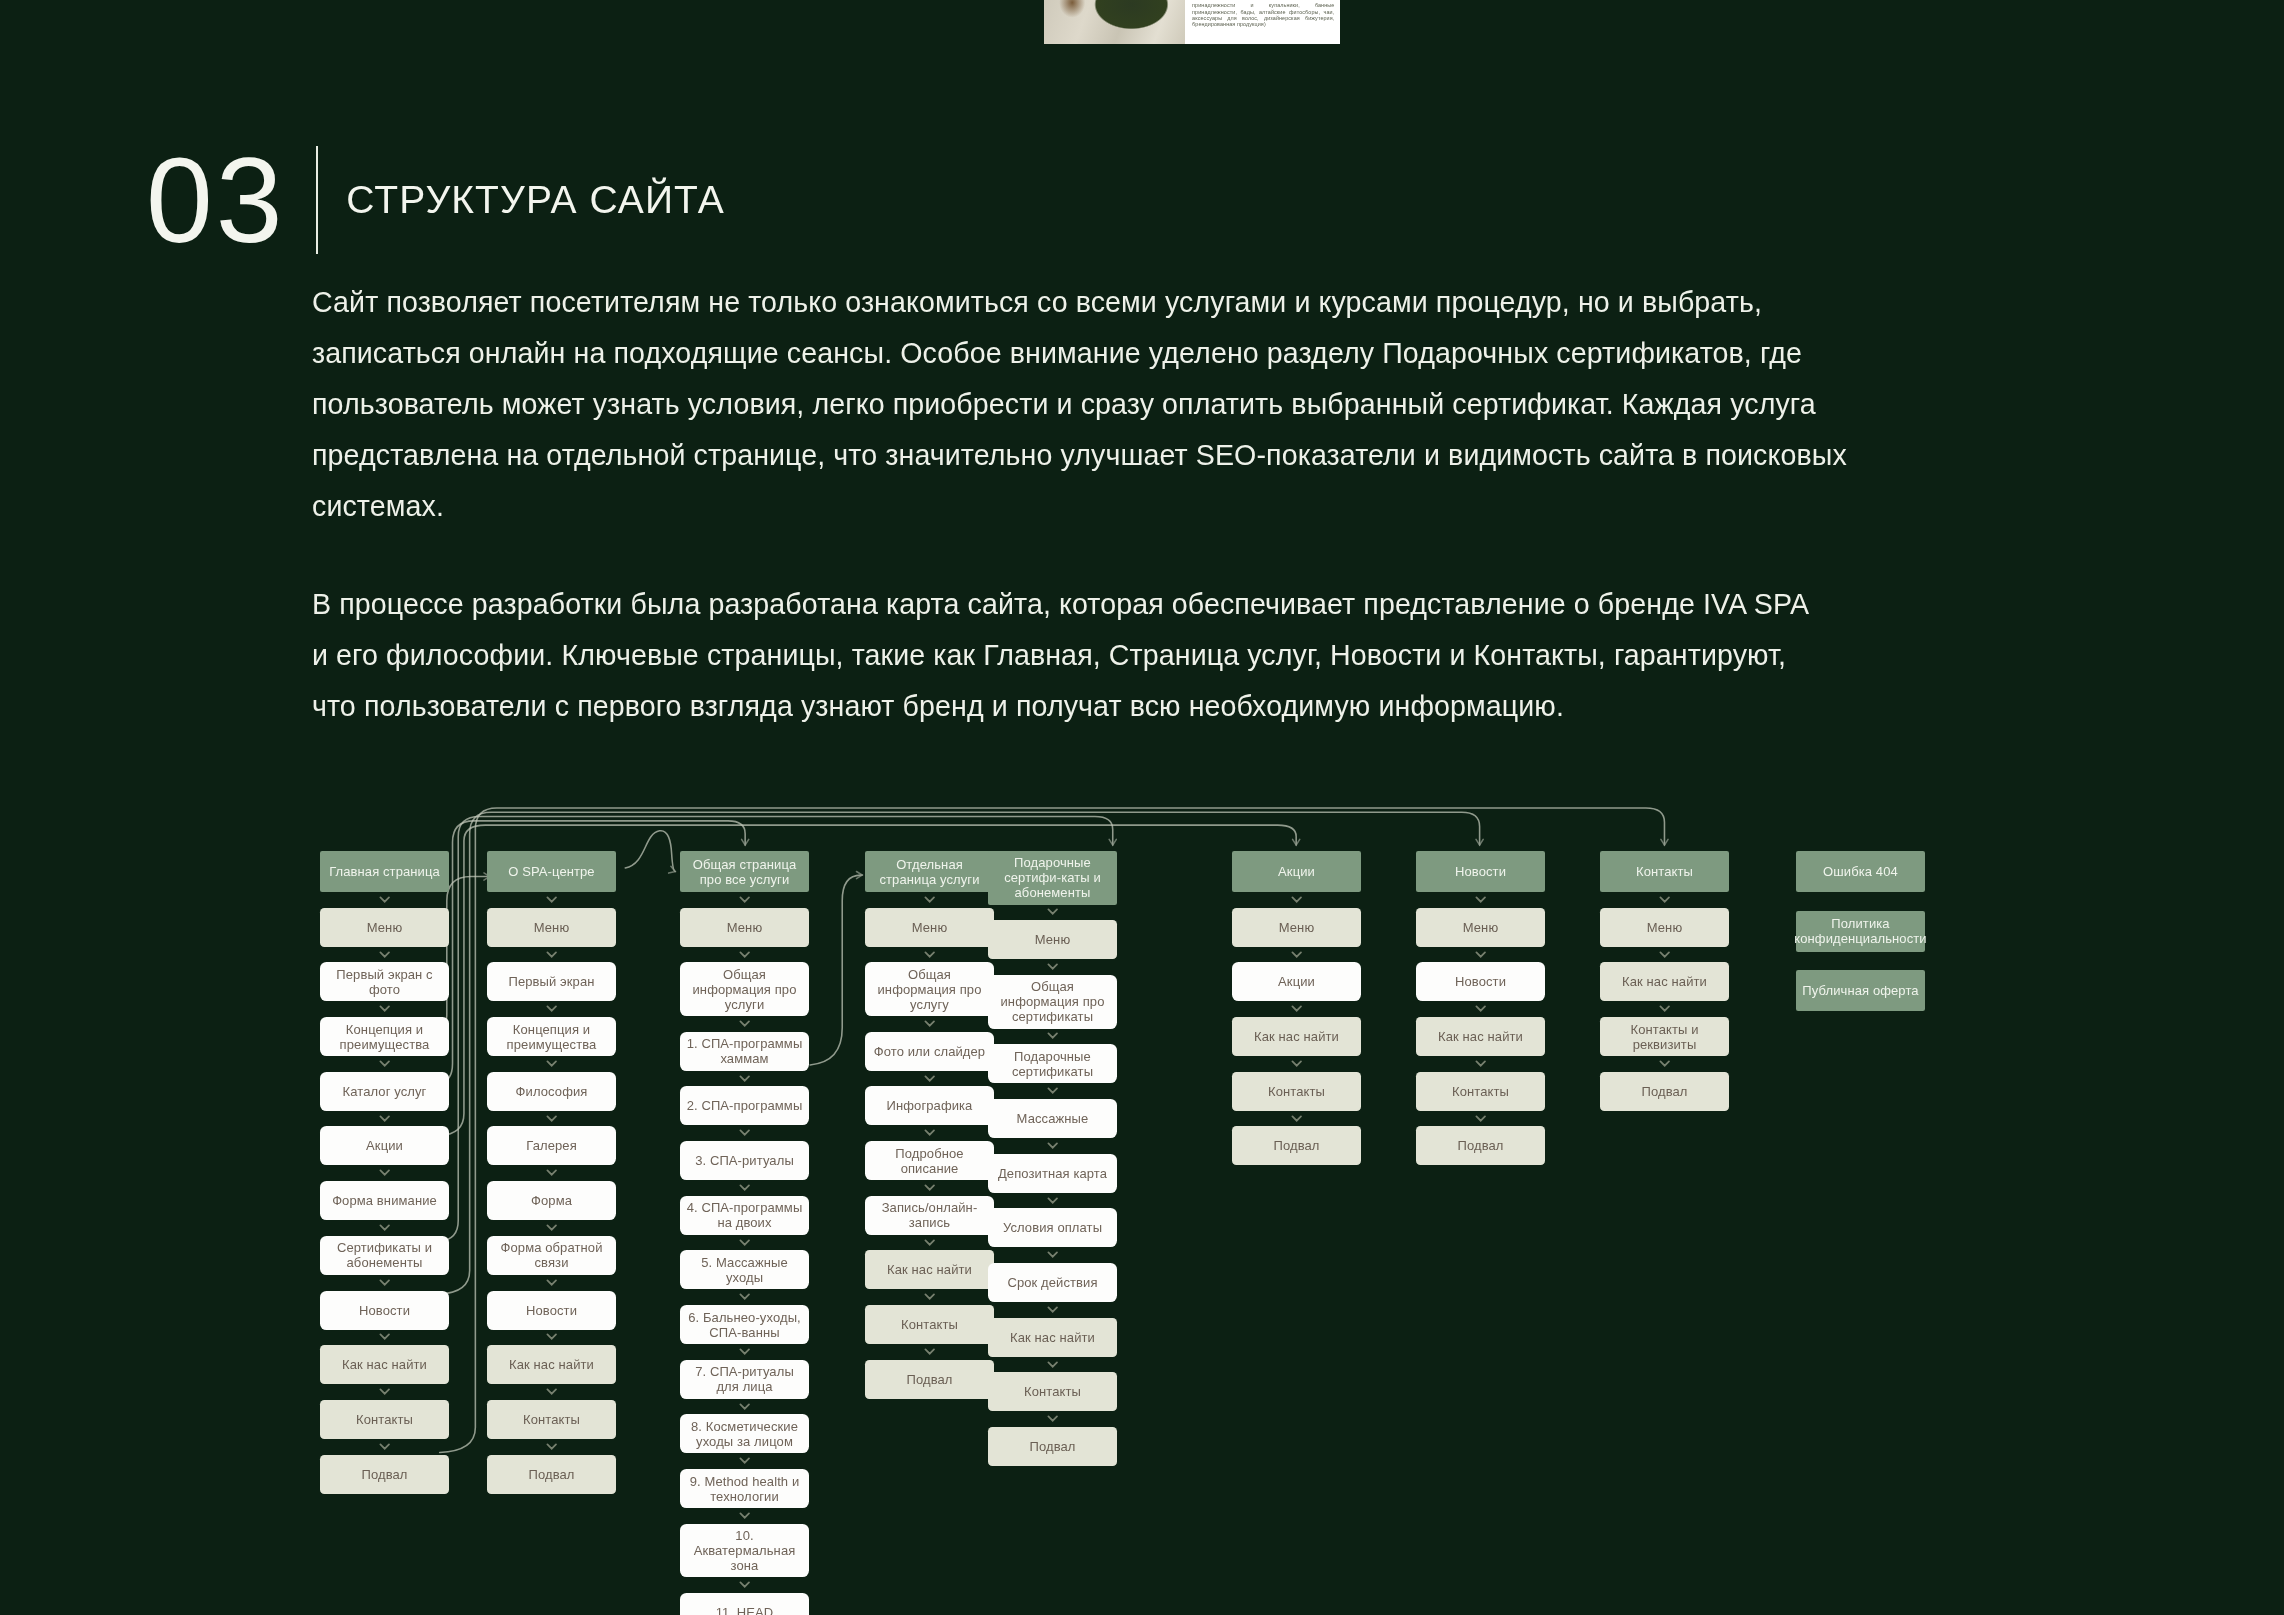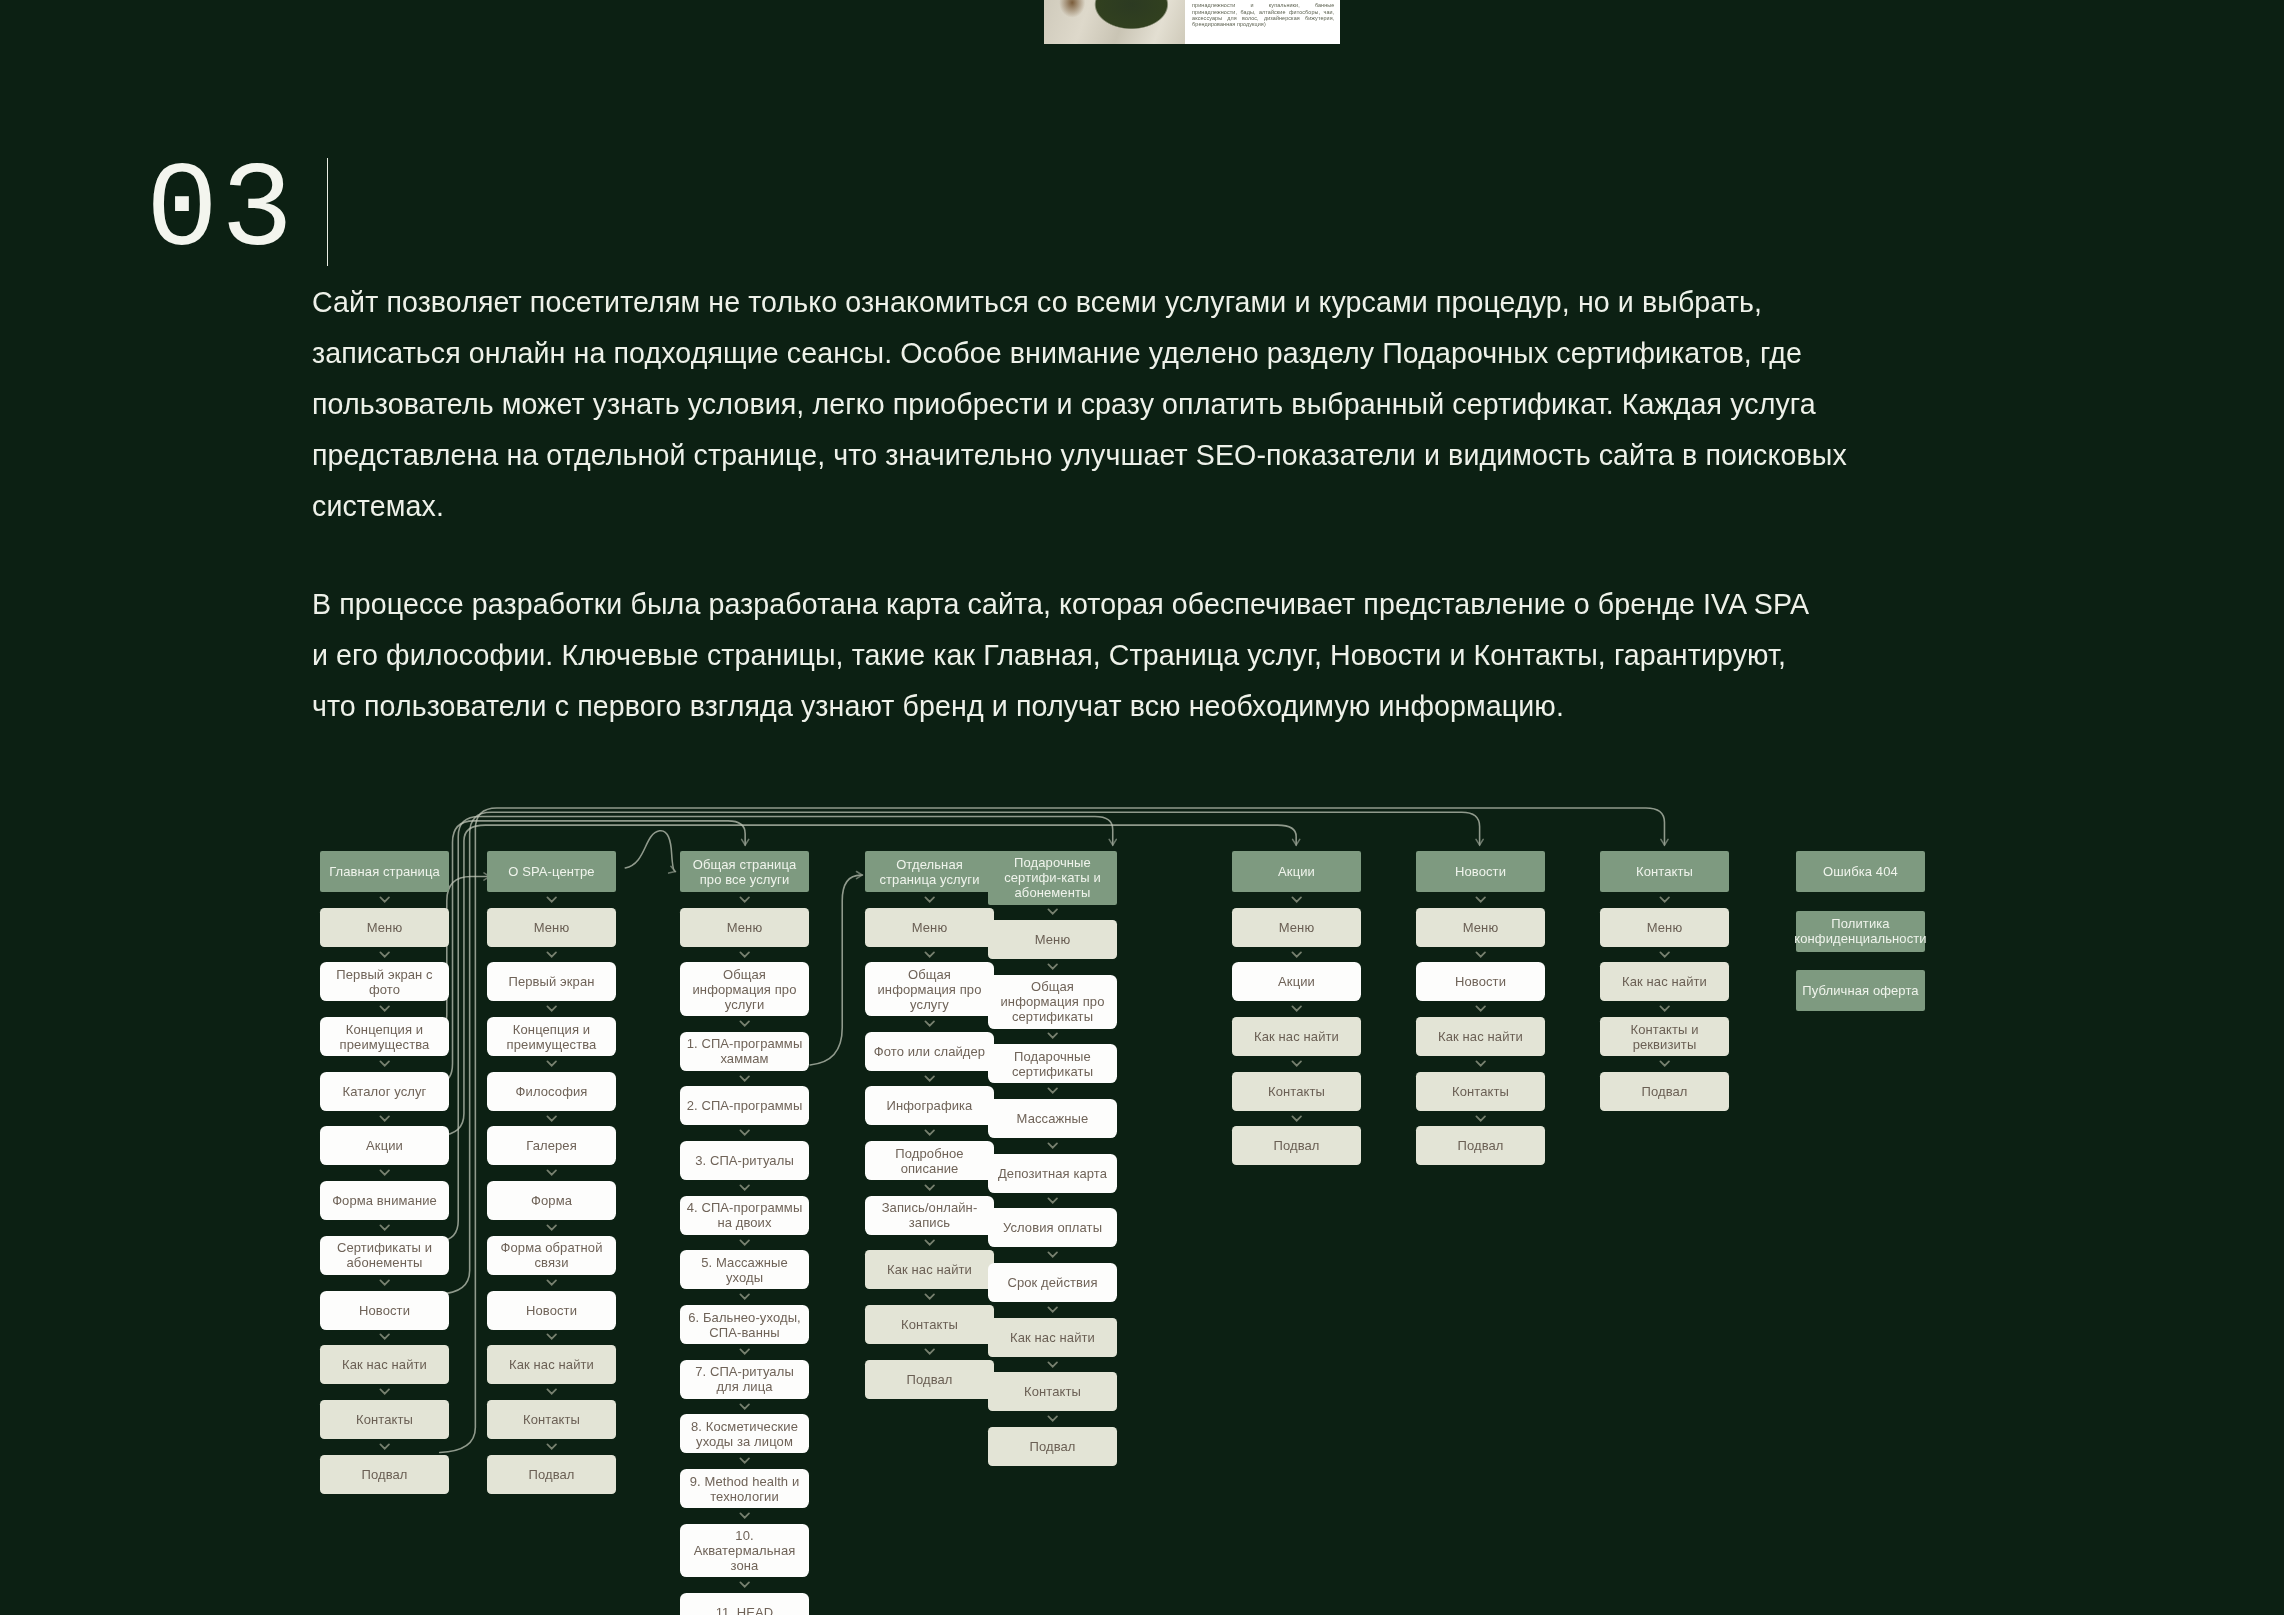--- a/index.html
+++ b/index.html
@@ -16,21 +16,21 @@
       radial-gradient(64px 43px at 62% 10%, #2c3a22 0%, #31401f 55%, rgba(49,64,31,0) 58%),
       radial-gradient(18.6px 21.4px at 20% 6%, #7a5c3a 0%, rgba(122,92,58,0) 70%),
       linear-gradient(110deg, #cfcabb 0%, #ded9cb 30%, #c9c4b4 55%, #e3dfd2 80%, #cfcaba 100%);
   }
   .strip-text{
     flex:1;padding:2.1px 5.7px 0 7.1px;font-size:5.4px;line-height:6.4px;color:#5c6150;
     text-align:justify;letter-spacing:0.1px;
   }
 
   
-  .section-header{position:absolute;left:146px;top:152px;display:flex;align-items:center;color:#f3f5ee;font-family:Liberation Mono, monospace;}
+  .section-header{position:absolute;left:146px;top:140px;display:flex;align-items:center;color:#f3f5ee;}
   .section-number{font-size:120px;line-height:1;font-weight:300;letter-spacing:2.9px;}
   .v-divider{width:1.4px;height:108px;background:#e9ede3;margin:0 28.6px 0 31px;}
   .section-title{font-size:39px;font-weight:400;letter-spacing:1.1px;margin:0;}
 
   
   .paragraphs{position:absolute;left:312px;top:277px;width:1870px;color:#eef1e9;}
   .paragraphs p{margin:0;font-size:28.6px;line-height:51px;font-weight:400;white-space:pre-line;letter-spacing:0.1px;}
   .paragraphs p + p{margin-top:47px;}
 
   
@@ -56,20 +56,21 @@
 <div id="canvas">
 
   <div class="top-strip">
     <div class="strip-photo"></div>
     <div class="strip-text">принадлежности и купальники, банные принадлежности, бады, алтайские фитосборы, чаи, аксессуары для волос, дизайнерская бижутерия, брендированная продукция)</div>
   </div>
 
   <div class="section-header">
     <div class="section-number">03</div>
     <div class="v-divider"></div>
+    <h1 class="section-title">СТРУКТУРА САЙТА</h1>
   </div>
 
   <div class="paragraphs">
     <p>Сайт позволяет посетителям не только ознакомиться со всеми услугами и курсами процедур, но и выбрать,
 записаться онлайн на подходящие сеансы. Особое внимание уделено разделу Подарочных сертификатов, где
 пользователь может узнать условия, легко приобрести и сразу оплатить выбранный сертификат. Каждая услуга
 представлена на отдельной странице, что значительно улучшает SEO-показатели и видимость сайта в поисковых
 системах.</p>
     <p>В процессе разработки была разработана карта сайта, которая обеспечивает представление о бренде IVA SPA
 и его философии. Ключевые страницы, такие как Главная, Страница услуг, Новости и Контакты, гарантируют,

